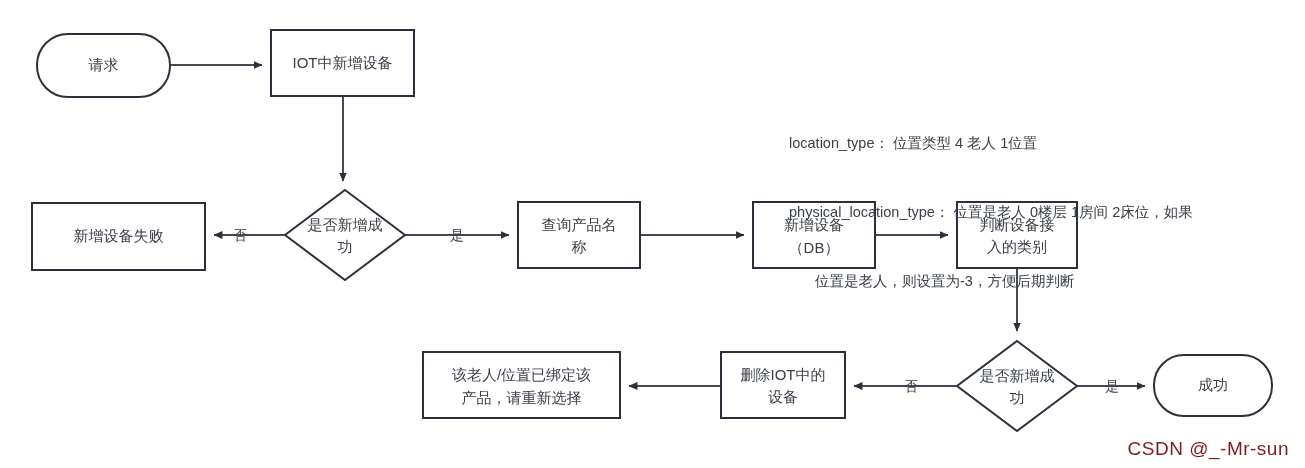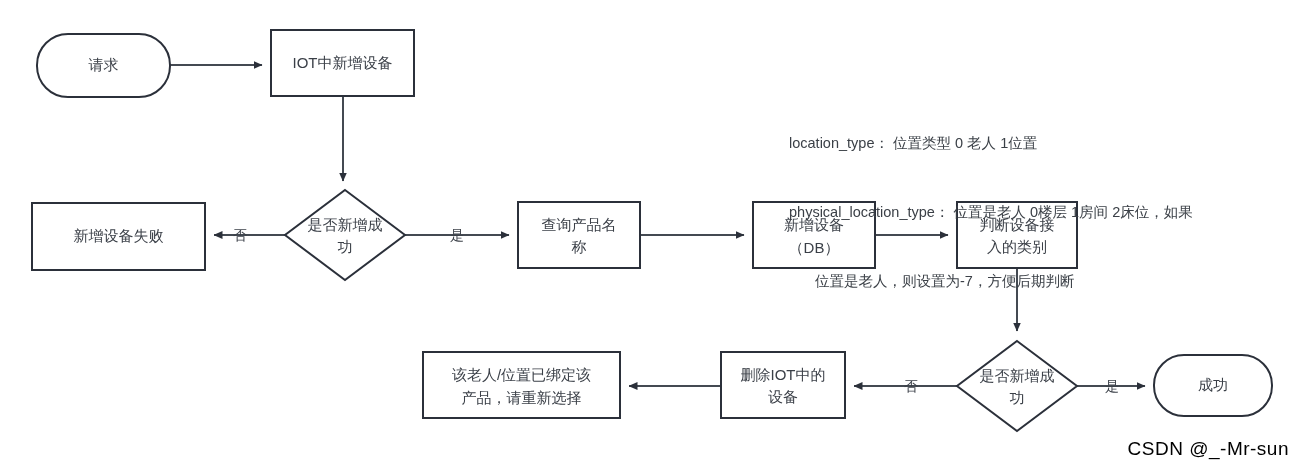--- a/index.html
+++ b/index.html
@@ -63,21 +63,21 @@
     display: block;
   }
   .annotation-line.indent {
     text-indent: 26px;
   }
   .watermark {
     position: absolute;
     right: 16px;
     bottom: 8px;
     font-size: 19px;
-    color: #000000;
+    color: #7f1d1d;
     letter-spacing: 0.5px;
     font-family: "Liberation Sans", "DejaVu Sans", sans-serif;
   }
 </style>
 </head>
 <body>
 
 <div id="canvas">
 
   <svg class="flow" viewBox="0 0 1305 468">
@@ -173,20 +173,20 @@
     </g>
 
     <g>
       <rect class="shape-stroke" x="423" y="352" width="197" height="66"></rect>
       <text class="node-text" x="521.5" y="376">该老人/位置已绑定该</text>
       <text class="node-text" x="521.5" y="399">产品，请重新选择</text>
     </g>
   </svg>
 
   <div class="annotation">
-    <span class="annotation-line">location_type： 位置类型 0 老人 1位置</span>
+    <span class="annotation-line">location_type： 位置类型 4 老人 1位置</span>
     <span class="annotation-line">physical_location_type： 位置是老人 0楼层 1房间 2床位，如果</span>
-    <span class="annotation-line indent">位置是老人，则设置为-7，方便后期判断</span>
+    <span class="annotation-line indent">位置是老人，则设置为-3，方便后期判断</span>
   </div>
 
   <div class="watermark">CSDN @_-Mr-sun</div>
 
 </div>
 
 </body></html>

